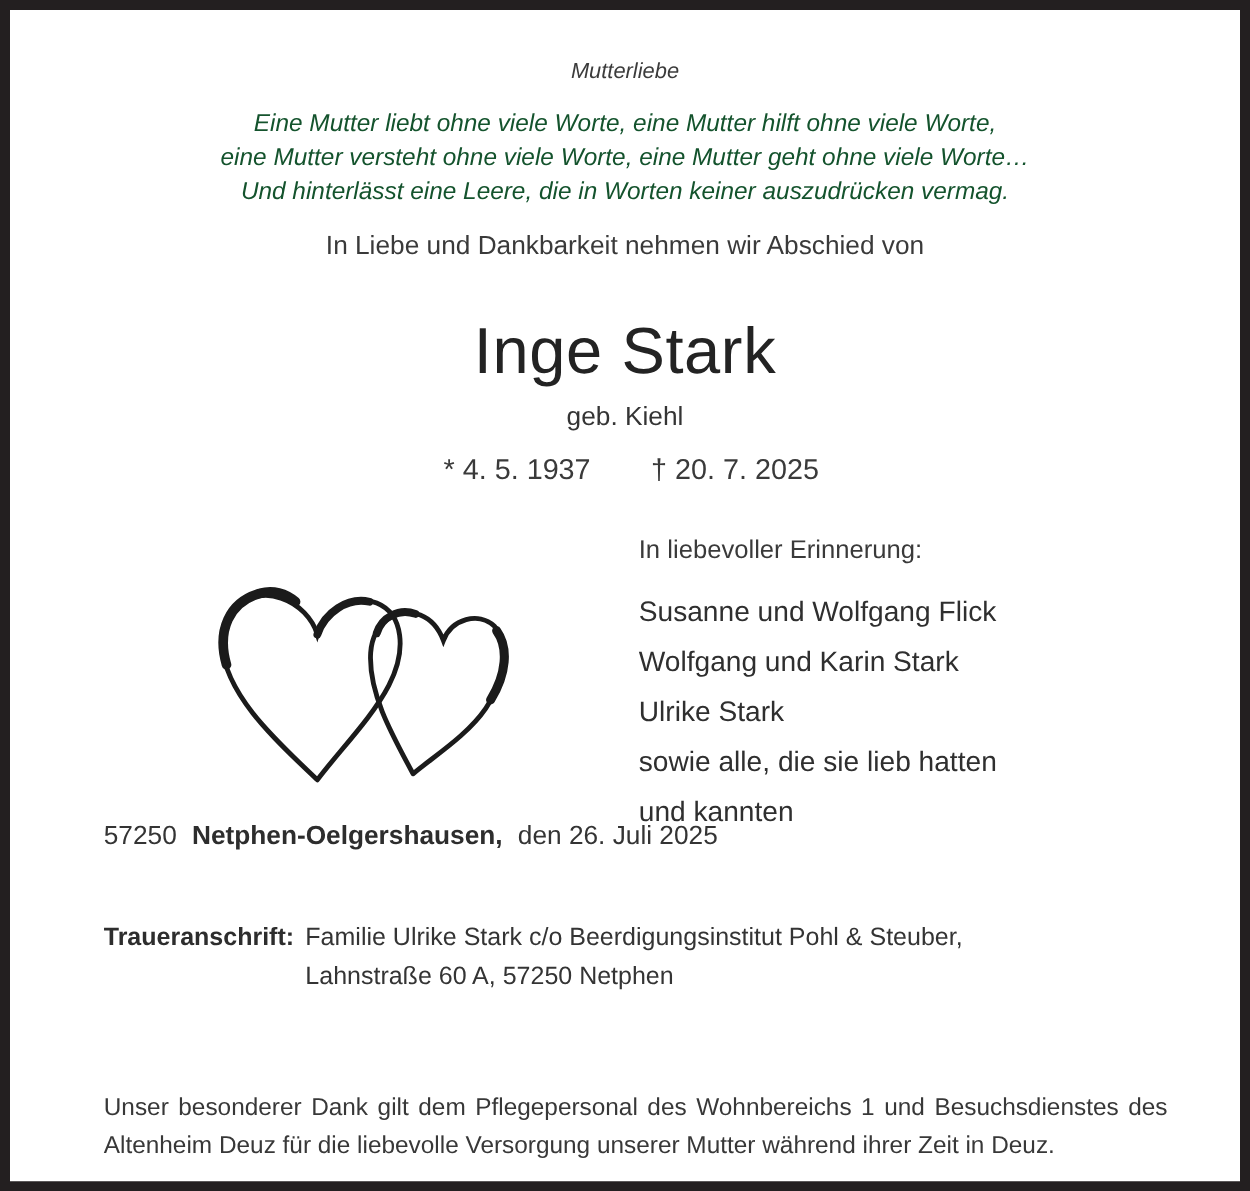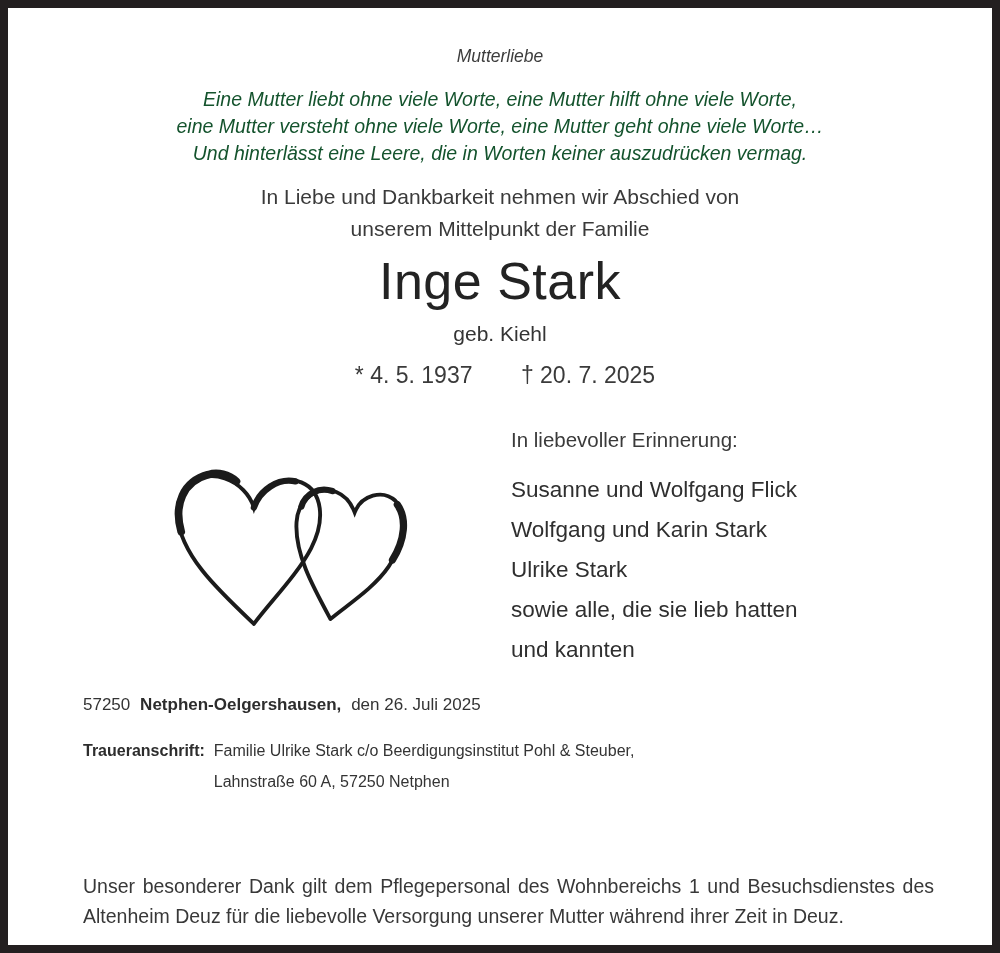--- a/index.html
+++ b/index.html
@@ -76,34 +76,34 @@
   }
   .mourner {
     font-size: 22.5px;
     line-height: 40px;
     color: #2f2f2f;
   }
 
   .dateline {
     position: absolute;
     left: 75px;
-    top: 687px;
-    font-size: 17px;
+    top: 649px;
+    font-size: 21px;
     color: #343434;
   }
   .dateline span:not(:first-child) { margin-left: 0.3em; }
   .bold { font-weight: 700; color: #2d2d2d; }
 
   .address {
     position: absolute;
     left: 75px;
     top: 727px;
     display: flex;
     align-items: flex-start;
-    font-size: 16px;
+    font-size: 20px;
     line-height: 31px;
   }
   .address .label { margin-right: 9px; white-space: nowrap; }
 
   .para {
     position: absolute;
     left: 75px;
     width: 851px;
     margin: 0;
     font-size: 19.5px;
@@ -122,21 +122,20 @@
   <div class="centered epigraph">Mutterliebe</div>
 
   <div class="centered verse">
     <div>Eine Mutter liebt ohne viele Worte, eine Mutter hilft ohne viele Worte,</div>
     <div>eine Mutter versteht ohne viele Worte, eine Mutter geht ohne viele Worte…</div>
     <div>Und hinterlässt eine Leere, die in Worten keiner auszudrücken vermag.</div>
   </div>
 
   <div class="centered intro">
     <div>In Liebe und Dankbarkeit nehmen wir Abschied von</div>
-    <div>unserem Mittelpunkt der Familie</div>
   </div>
 
   <h1 class="centered name">Inge Stark</h1>
 
   <div class="centered maiden">geb. Kiehl</div>
 
   <div class="centered dates">
     <span>* 4. 5. 1937</span>
     <span>† 20. 7. 2025</span>
   </div>

